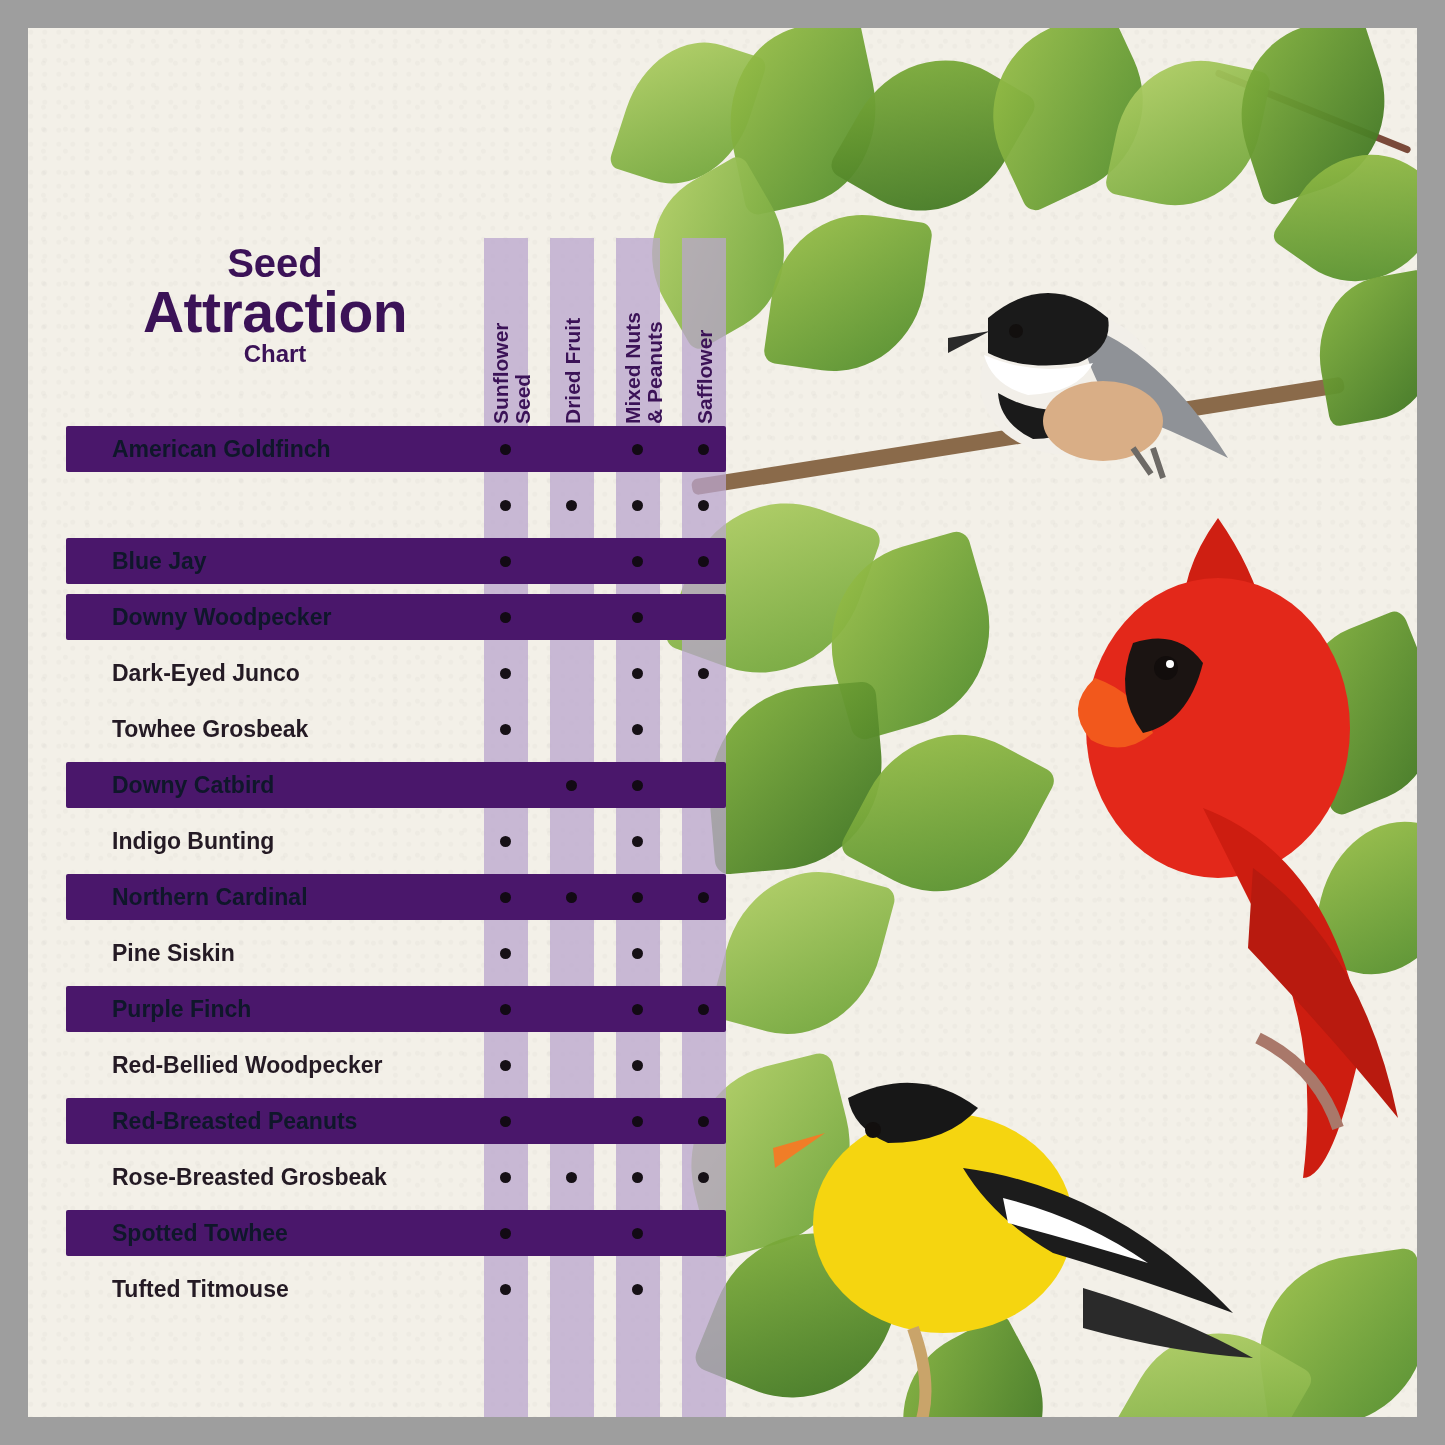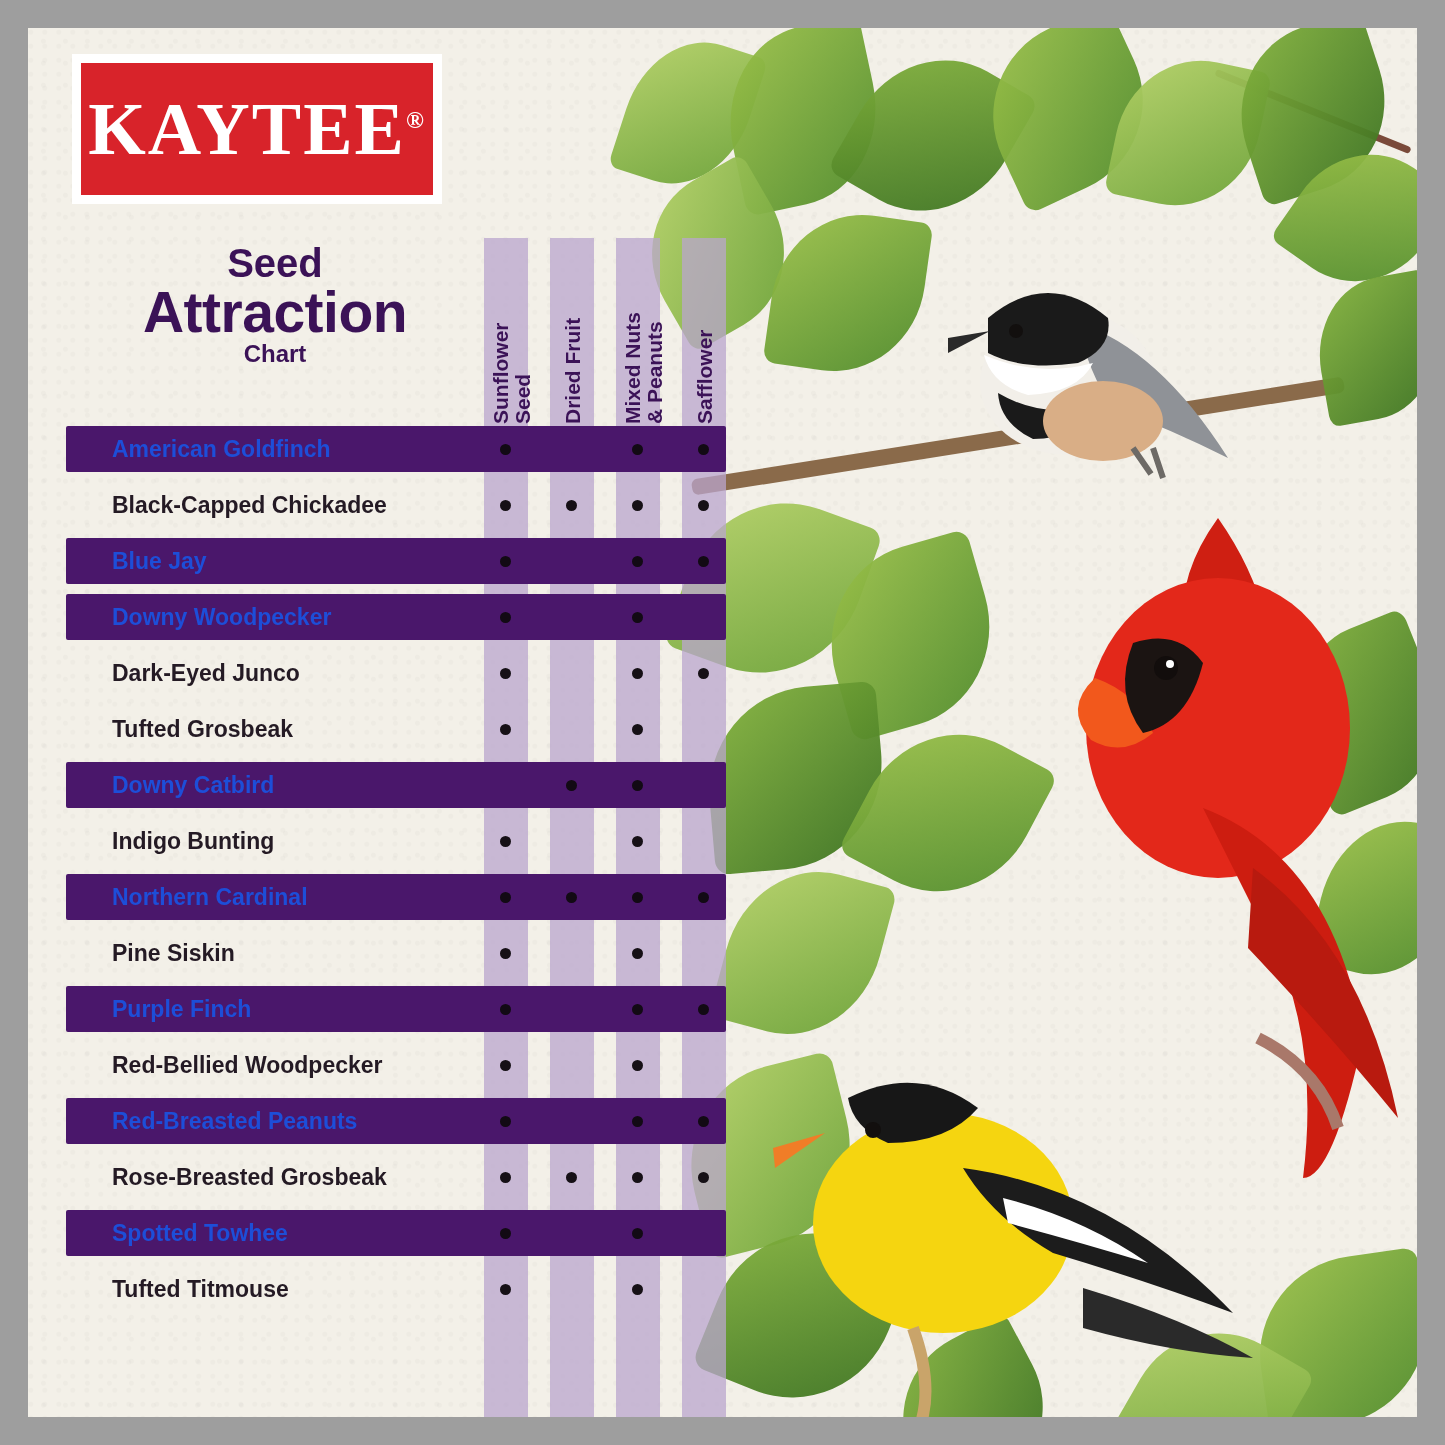--- a/index.html
+++ b/index.html
@@ -61,21 +61,21 @@
   .rows{position:absolute;left:0;top:198px;width:660px;}
   .row{position:relative;height:56px;}
   .rowbg{
     position:absolute;left:0;top:4px;width:660px;height:46px;border-radius:2px;
   }
   .row.alt .rowbg{background:#4a176b;}
   .rowname{
     position:absolute;left:46px;top:0;height:54px;display:flex;align-items:center;
     font-size:23px;font-weight:bold;color:#241a24;
   }
-  .row.alt .rowname{color:#1d4ed8;}
+  .row.alt .rowname{color:#0f172a;}
   .dot{
     position:absolute;width:11px;height:11px;border-radius:50%;background:#161016;top:22px;
   }
   .row.alt .dot{background:#120a14;}
 </style>
 </head>
 <body>
 
 <div class="page">
 
@@ -145,25 +145,20 @@
         <path d="M20 110 L72 95 L22 130 Z" fill="#f07d27"></path>
         <circle cx="120" cy="92" r="8" fill="#120f0e"></circle>
         <path d="M210 130 Q360 150 480 275 Q400 245 300 215 Q240 180 210 130Z" fill="#1c1c1c"></path>
         <path d="M250 160 Q330 180 395 225 Q330 205 255 185Z" fill="#ffffff"></path>
         <path d="M330 250 Q430 280 500 320 Q420 315 330 290Z" fill="#2a2a2a"></path>
         <path d="M160 290 q20 55 8 95" stroke="#c9a46a" stroke-width="12" fill="none"></path>
       </svg>
     </div>
   </div>
 
-  <div class="logo">
-    <div class="logo-inner">
-      <span class="logo-text"><span>KAYTEE</span><span class="reg">®</span></span>
-    </div>
-  </div>
 
   <div class="chart">
 
     <div class="colbands">
       <div class="band" style="left:418px;"></div>
       <div class="band" style="left:484px;"></div>
       <div class="band" style="left:550px;"></div>
       <div class="band" style="left:616px;"></div>
     </div>
 
@@ -185,21 +180,20 @@
     <div class="rows" id="rows">
         <div class="row alt">
           <div class="rowbg"></div>
           <div class="rowname">American Goldfinch</div>
           <div class="dot" style="left: 434px;"></div>
           <div class="dot" style="left: 566px;"></div>
           <div class="dot" style="left: 632px;"></div>
         </div>
         <div class="row">
           <div class="rowbg"></div>
-          <div class="rowname">Black-Capped Chickadee</div>
           <div class="dot" style="left: 434px;"></div>
           <div class="dot" style="left: 500px;"></div>
           <div class="dot" style="left: 566px;"></div>
           <div class="dot" style="left: 632px;"></div>
         </div>
         <div class="row alt">
           <div class="rowbg"></div>
           <div class="rowname">Blue Jay</div>
           <div class="dot" style="left: 434px;"></div>
           <div class="dot" style="left: 566px;"></div>
@@ -213,21 +207,21 @@
         </div>
         <div class="row">
           <div class="rowbg"></div>
           <div class="rowname">Dark-Eyed Junco</div>
           <div class="dot" style="left: 434px;"></div>
           <div class="dot" style="left: 566px;"></div>
           <div class="dot" style="left: 632px;"></div>
         </div>
         <div class="row">
           <div class="rowbg"></div>
-          <div class="rowname">Tufted Grosbeak</div>
+          <div class="rowname">Towhee Grosbeak</div>
           <div class="dot" style="left: 434px;"></div>
           <div class="dot" style="left: 566px;"></div>
         </div>
         <div class="row alt">
           <div class="rowbg"></div>
           <div class="rowname">Downy Catbird</div>
           <div class="dot" style="left: 500px;"></div>
           <div class="dot" style="left: 566px;"></div>
         </div>
         <div class="row">

